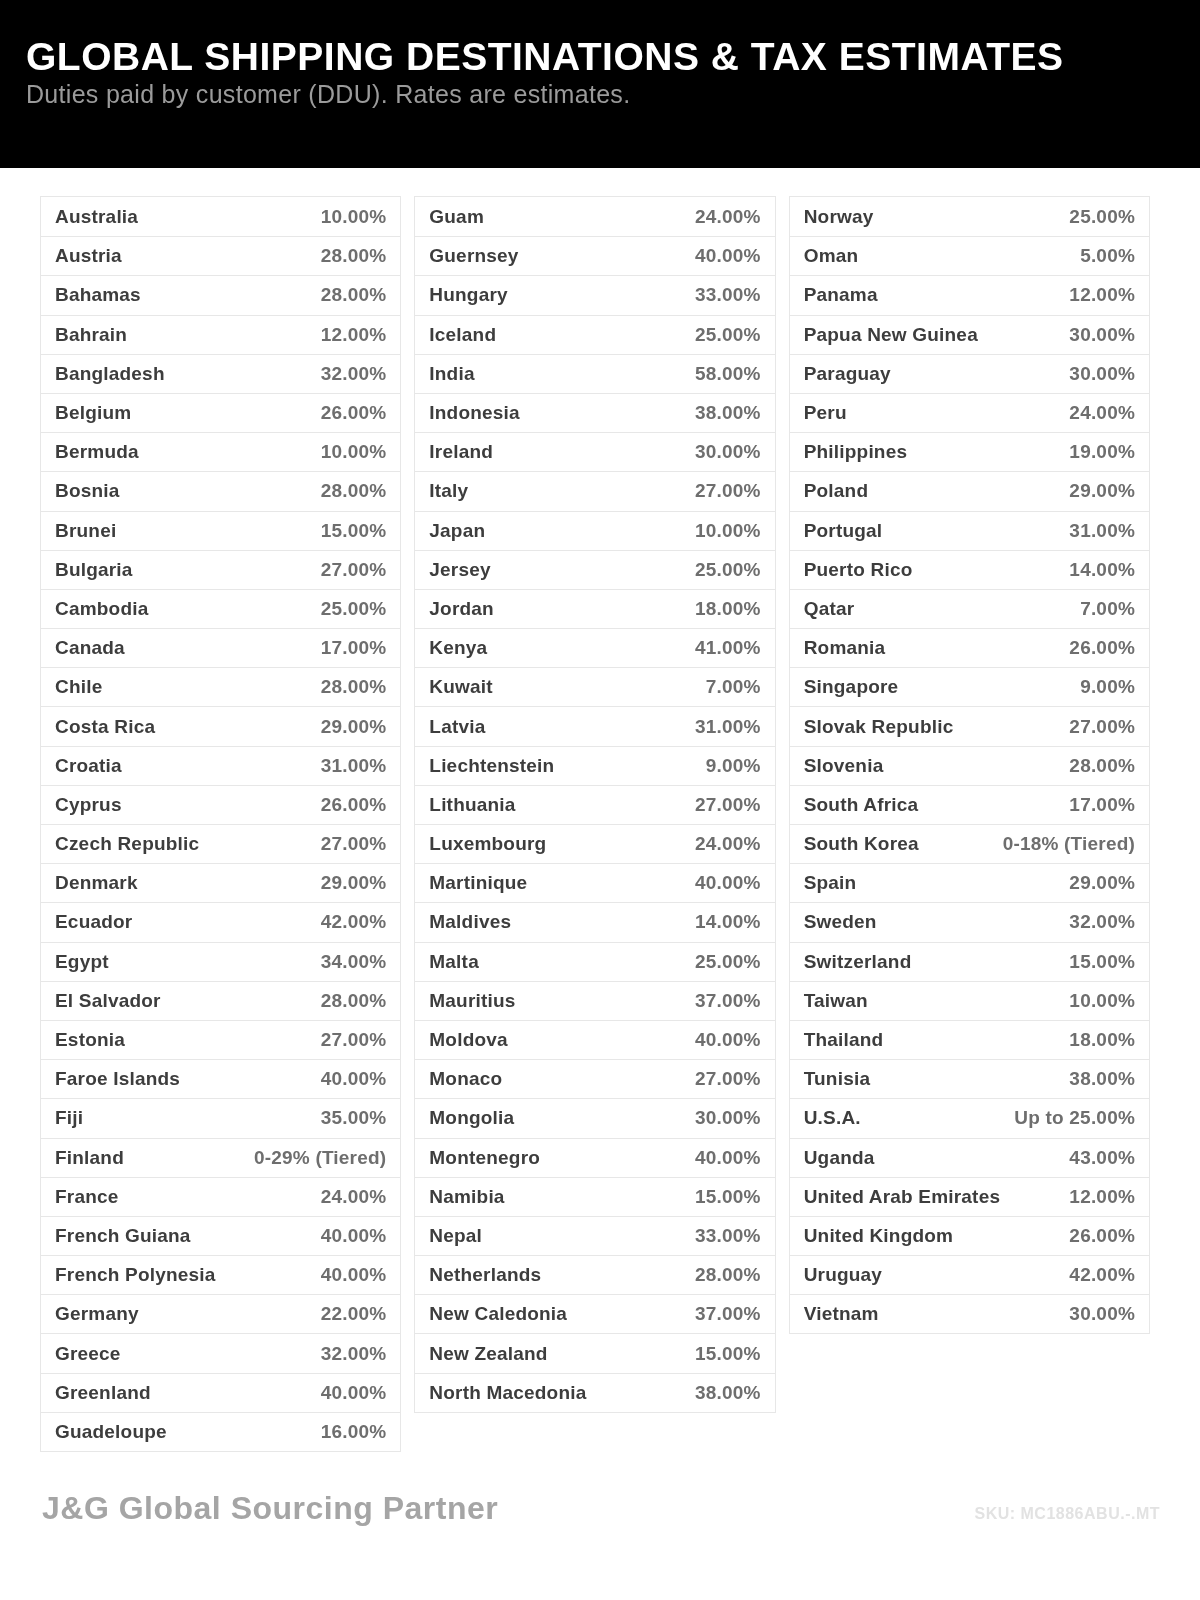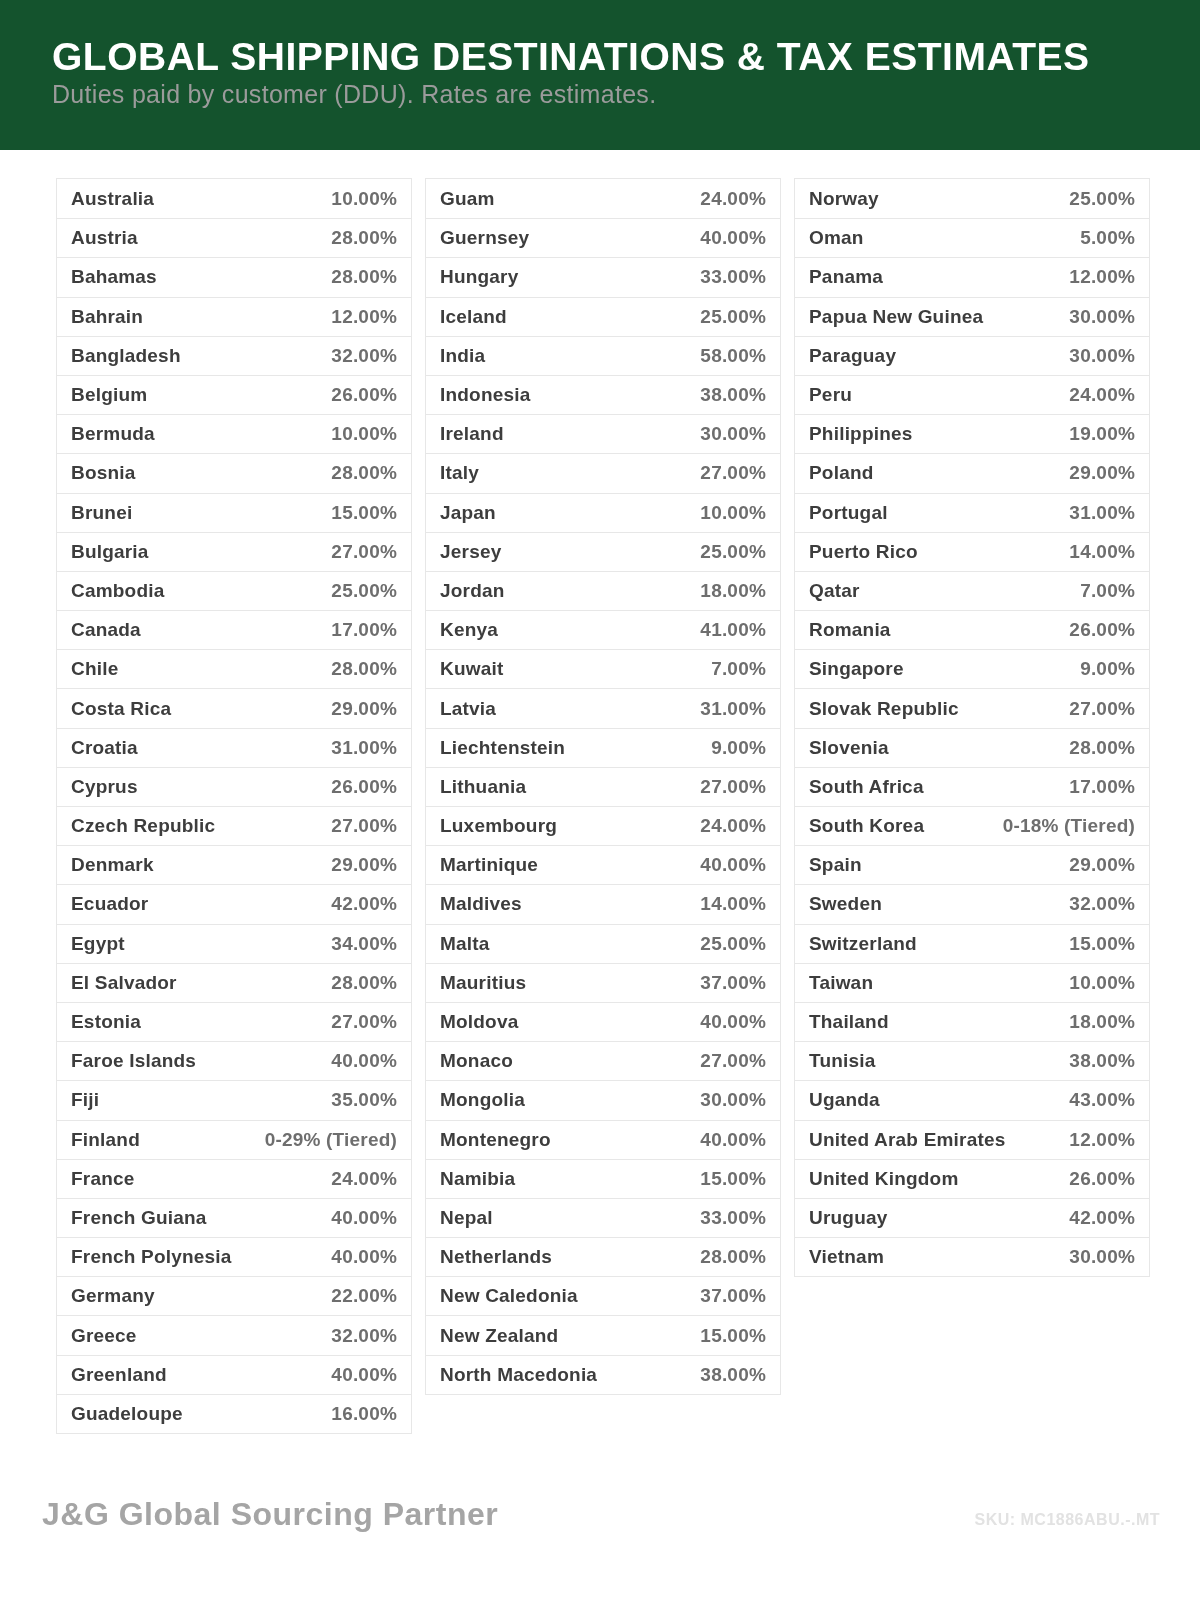--- a/index.html
+++ b/index.html
@@ -5,43 +5,43 @@
   html,body{margin:0;padding:0;}
   body{
     width:1200px;height:1600px;
     background:#ffffff;
     font-family:"Liberation Sans", sans-serif;
     -webkit-font-smoothing:antialiased;
     overflow:hidden;
   }
   
   .header{
-    background:#14532d;
-    height:150px;
+    background:#000000;
+    height:168px;
     box-sizing:border-box;
-    padding:36px 50px 0 52px;
+    padding:36px 50px 0 26px;
   }
   .header .title{
     color:#ffffff;
     font-size:39px;
     font-weight:800;
     letter-spacing:.5px;
     line-height:1.1;
     white-space:nowrap;
   }
   .header .subtitle{
     color:#9b9b9b;
     font-size:25px;
     font-weight:400;
     margin-top:1px;
     letter-spacing:.3px;
   }
   
   .table-wrap{
-    margin:28px 50px 0 56px;
+    margin:28px 50px 0 40px;
     display:grid;
     grid-template-columns:1fr 1fr 1fr;
     column-gap:13px;
     align-items:start;
   }
   .col{
     border:1px solid #e7e7e7;
     background:#ffffff;
   }
   .row{
@@ -64,21 +64,21 @@
   .rate{
     color:#6e6e6e;
     font-size:19px;
     font-weight:700;
     letter-spacing:.2px;
     white-space:nowrap;
     text-align:right;
   }
   
   .footer{
-    margin:62px 40px 0 42px;
+    margin:38px 40px 0 42px;
     display:flex;
     justify-content:space-between;
     align-items:baseline;
   }
   .brand{
     color:#a5a5a5;
     font-size:32px;
     font-weight:700;
     letter-spacing:.5px;
   }
@@ -441,20 +441,24 @@
       </div>
       <div class="row">
         <span class="country">Thailand</span>
         <span class="rate">18.00%</span>
       </div>
       <div class="row">
         <span class="country">Tunisia</span>
         <span class="rate">38.00%</span>
       </div>
       <div class="row">
+        <span class="country">U.S.A.</span>
+        <span class="rate">Up to 25.00%</span>
+      </div>
+      <div class="row">
         <span class="country">Uganda</span>
         <span class="rate">43.00%</span>
       </div>
       <div class="row">
         <span class="country">United Arab Emirates</span>
         <span class="rate">12.00%</span>
       </div>
       <div class="row">
         <span class="country">United Kingdom</span>
         <span class="rate">26.00%</span>

